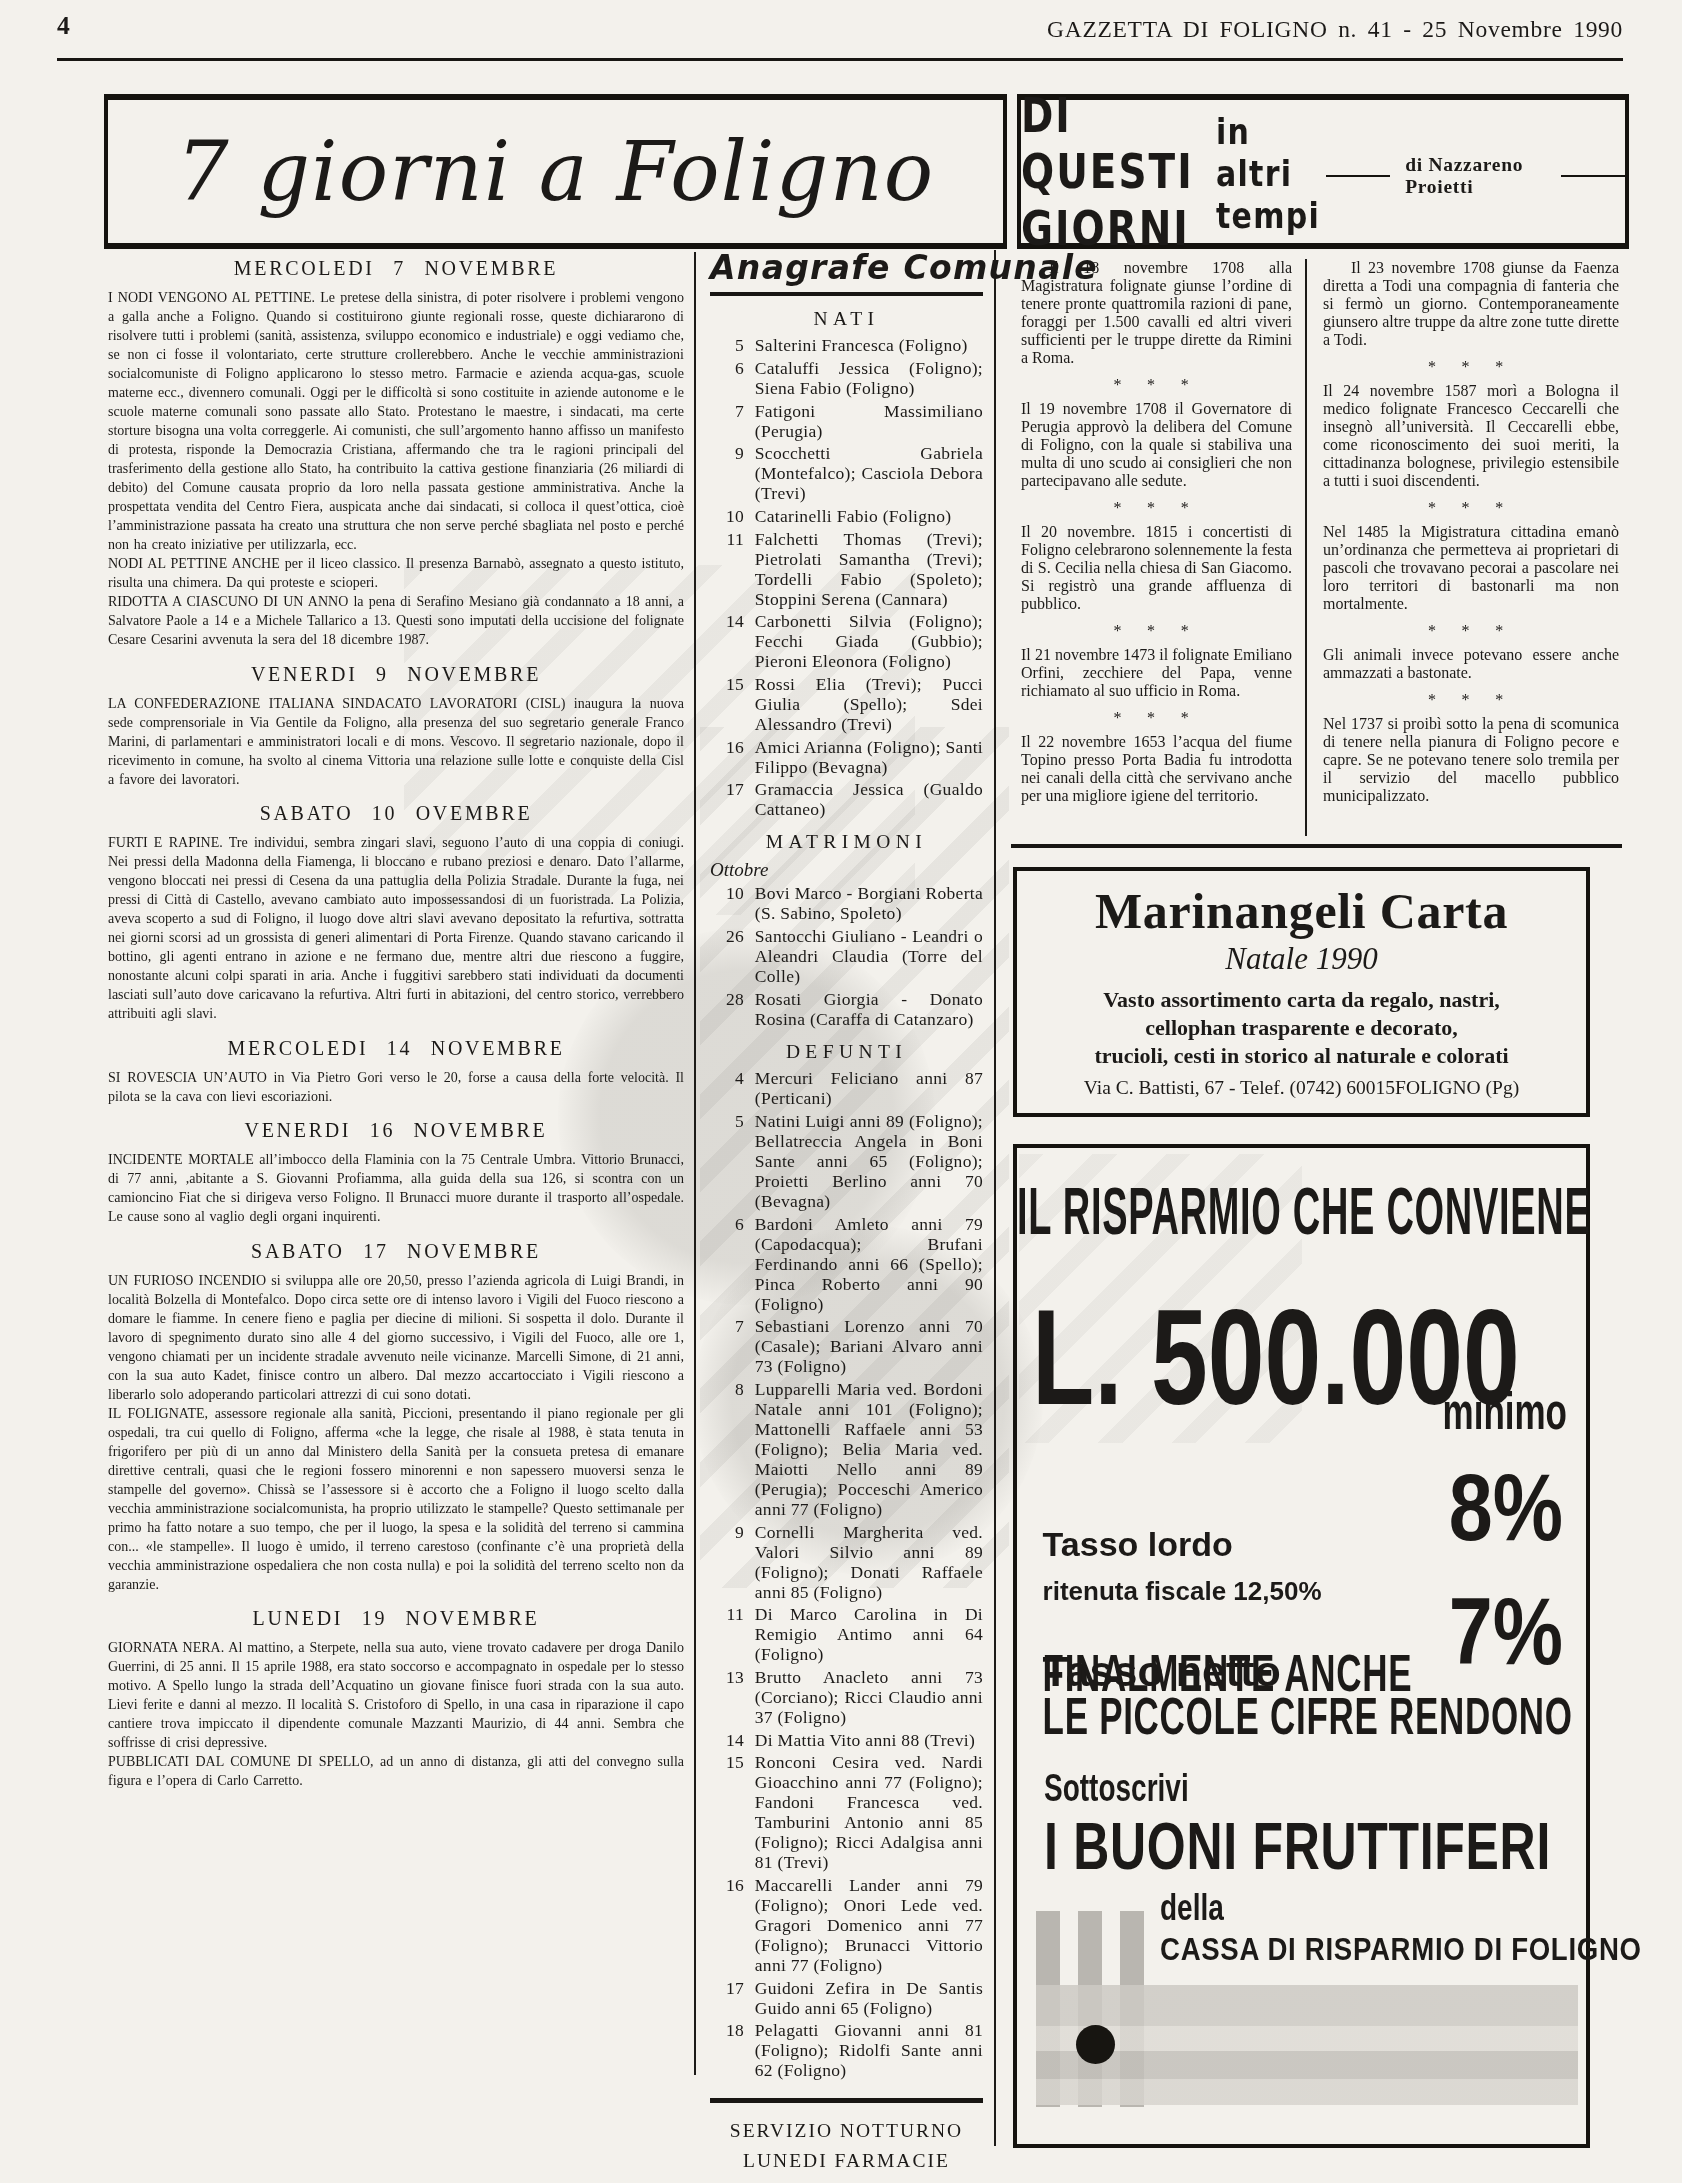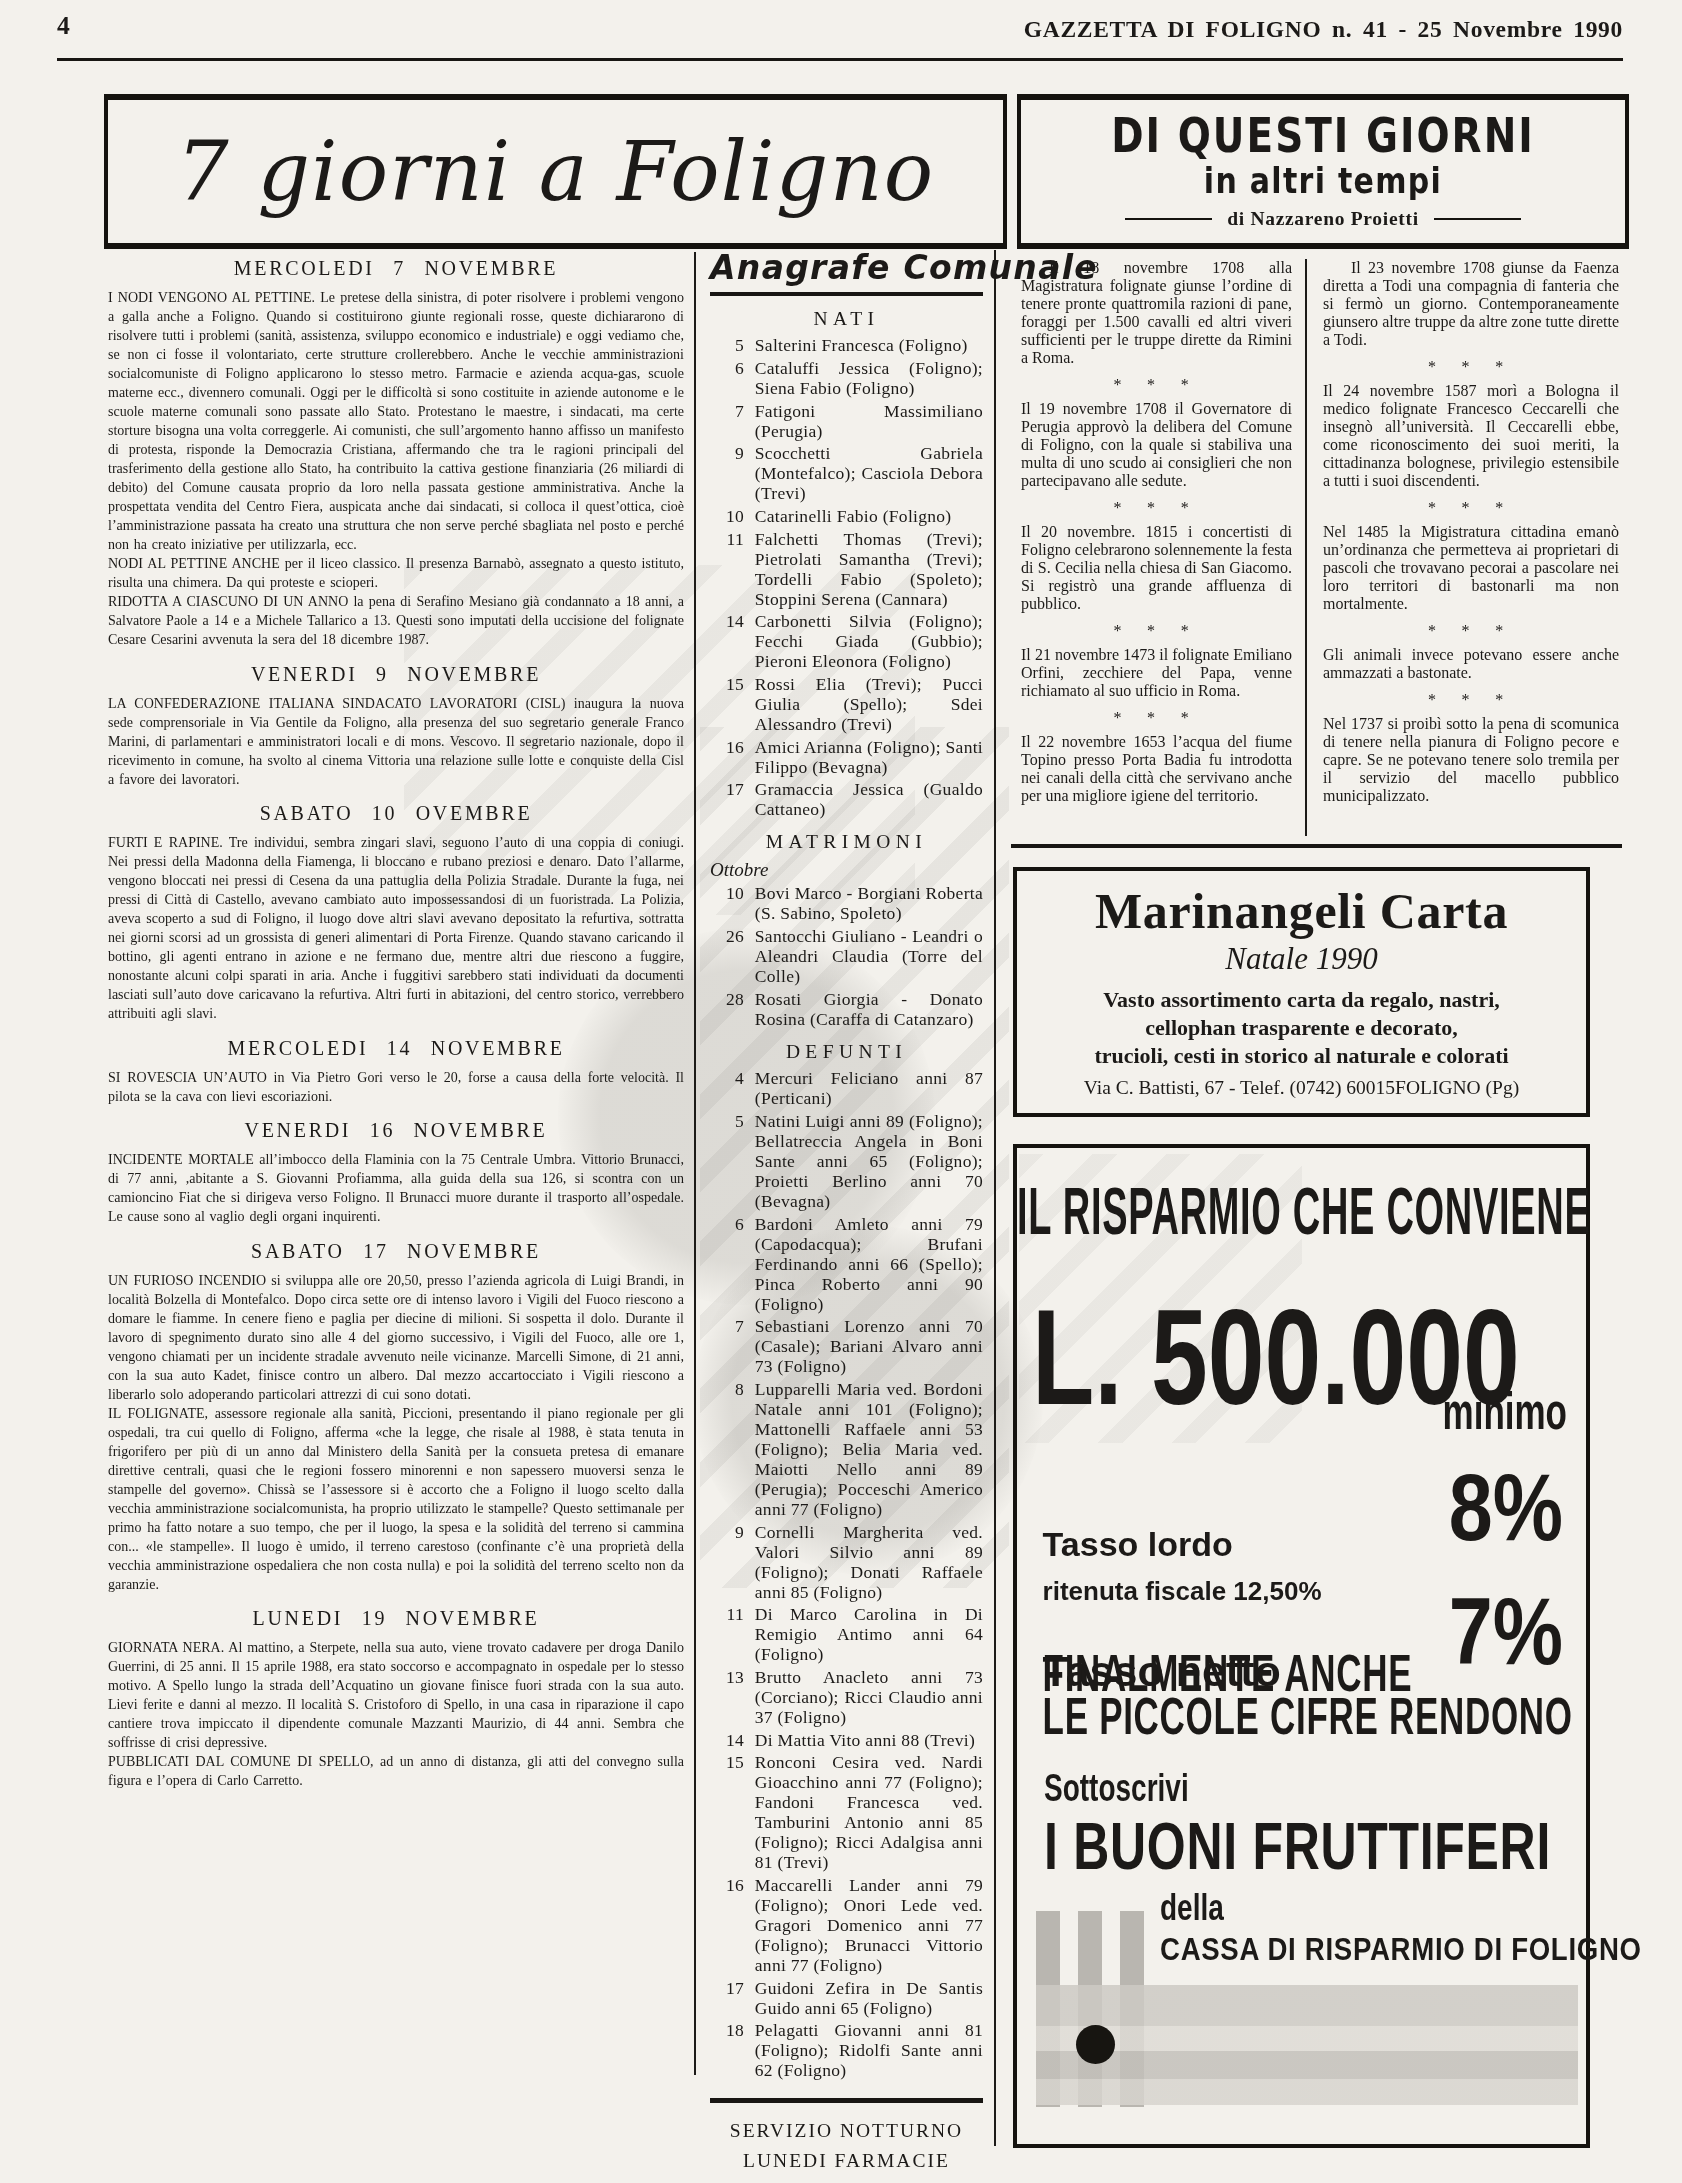--- a/index.html
+++ b/index.html
@@ -5,28 +5,28 @@
   html,body{margin:0;padding:0;}
   body{width:1682px;height:2183px;position:relative;background:#f3f1ec;color:#1c1a18;
        font-family:"Liberation Serif", serif; overflow:hidden;}
   .abs{position:absolute;}
   .rule{position:absolute;background:#181613;}
   .vrule{position:absolute;background:#1d1b18;width:2px;}
   .noint{cursor:default;}
 
   
   .pagenum{left:57px;top:10.8px;font-size:25.6px;font-weight:bold;}
-  .masthead{right:59px;top:16px;font-size:23.5px;font-weight:bold;letter-spacing:0.7px;word-spacing:4px;}
+  .masthead{right:59px;top:16px;font-size:23.5px;font-weight:normal;letter-spacing:0.7px;word-spacing:4px;}
 
   
   .box7{left:104px;top:94px;width:895px;height:143px;border:4px solid #15130f;
         border-top-width:6px;border-bottom-width:6px;display:flex;align-items:center;justify-content:center;}
   .title7{font-family:"DejaVu Serif",serif;font-style:italic;font-size:82px;letter-spacing:1.3px;white-space:nowrap;}
   .boxdq{left:1017px;top:94px;width:604px;height:143px;border:4px solid #15130f;
-         border-top-width:6px;border-bottom-width:6px;display:flex;flex-direction:column;align-items:center;justify-content:center;gap:1.3px;}
+         border-top-width:6px;border-bottom-width:6px;display:flex;align-items:center;justify-content:center;gap:1.3px;}
   .dq1{font-family:"DejaVu Sans",sans-serif;font-weight:bold;font-size:39px;letter-spacing:2px;transform:scaleY(1.25);}
   .dq2{font-family:"DejaVu Sans",sans-serif;font-weight:bold;font-size:30px;letter-spacing:1.3px;transform:scaleY(1.2);margin-top:4px;}
   .bylinerow{display:flex;align-items:center;gap:15px;margin-top:9.4px;}
   .bylinerow .brule{width:87px;height:2px;background:#15130f;}
   .byline{font-size:19.5px;font-weight:bold;letter-spacing:0.7px;}
 
   
   .leftcol{left:108px;top:257px;width:576px;}
   .lhead{text-align:center;font-size:20px;letter-spacing:2.7px;word-spacing:10.8px;margin:13.5px 0 8px 0;}
   .leftcol .sec:first-child .lhead{margin-top:0;}

